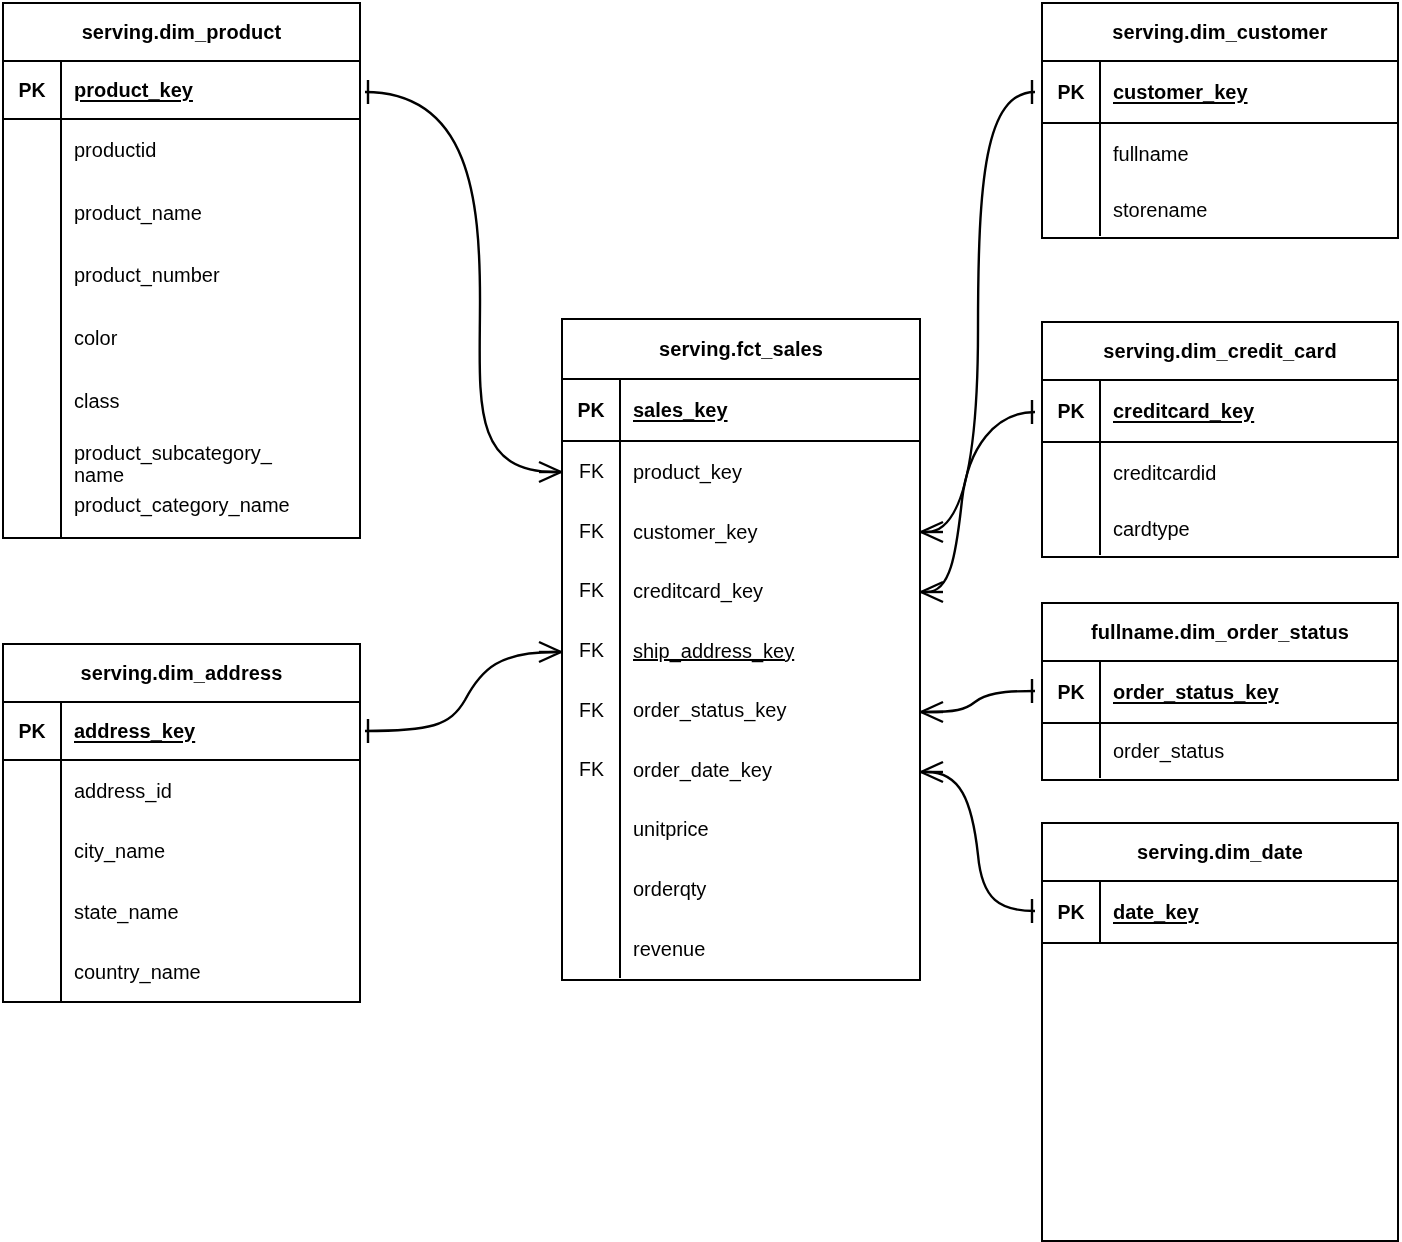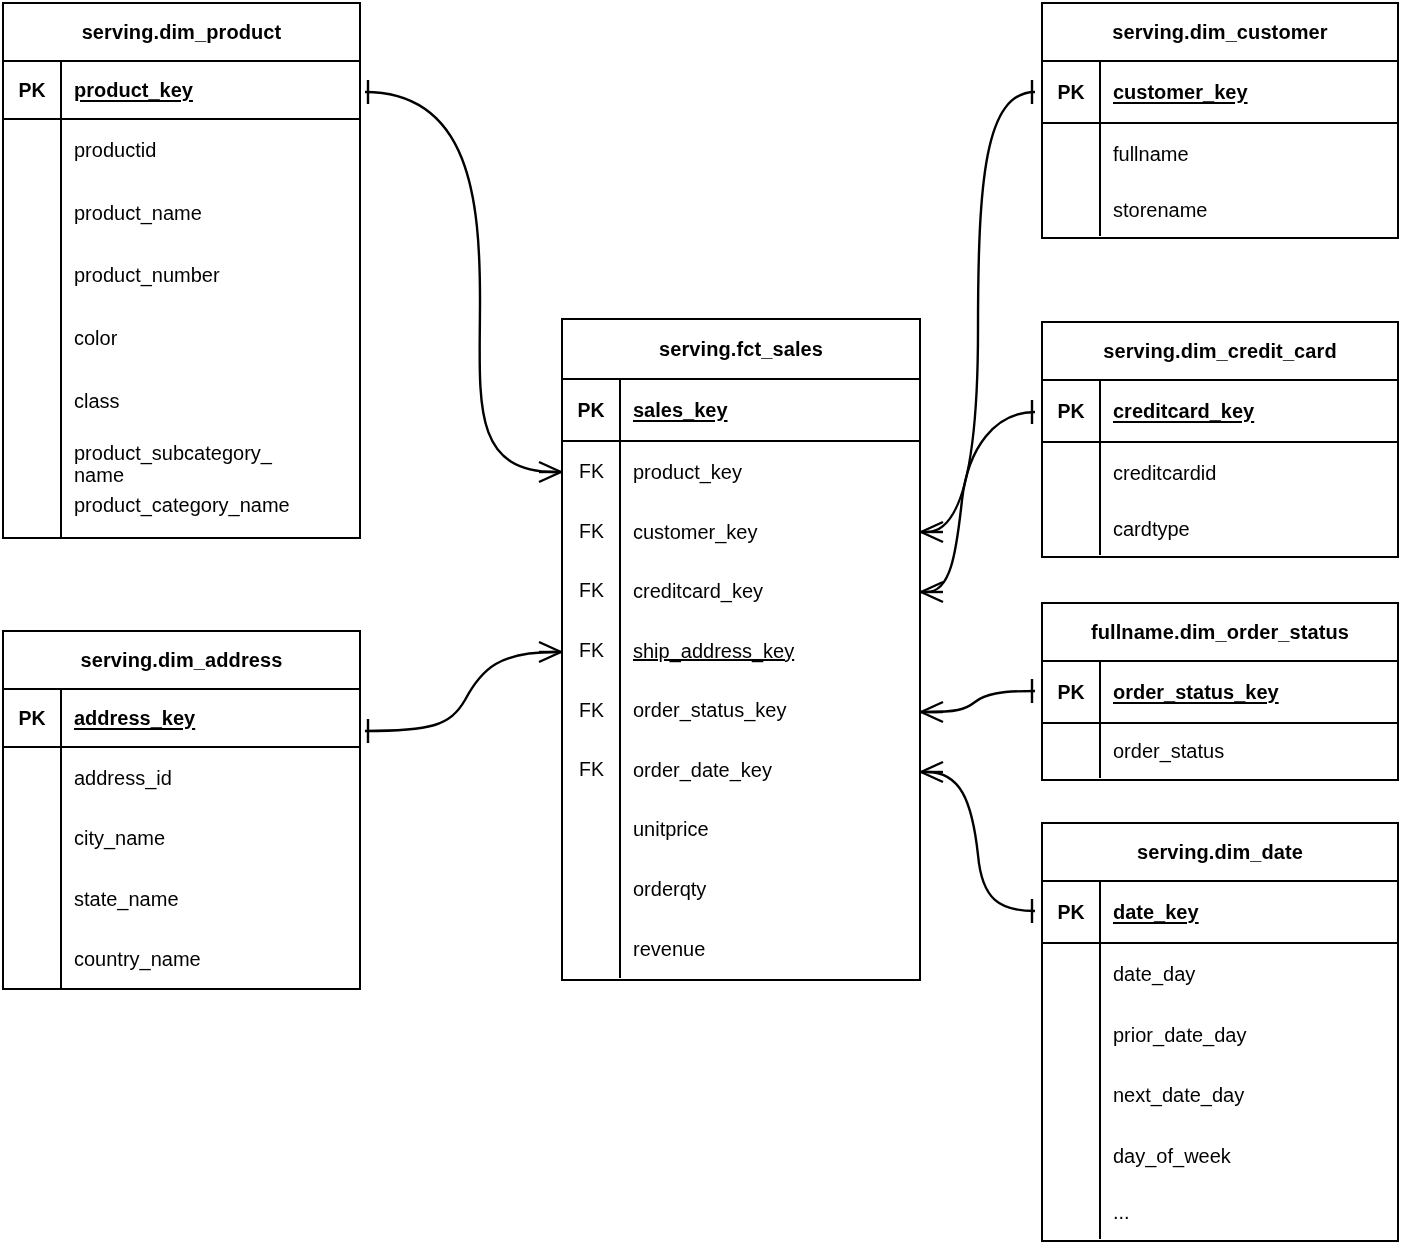--- a/index.html
+++ b/index.html
@@ -54,21 +54,21 @@
         <div class="attr" style="height:60px;padding-top:19px;">product_number</div>
         <div class="attr" style="height:60px;padding-top:19px;">color</div>
         <div class="attr" style="height:60px;padding-top:19px;">class</div>
         <div class="attr" style="height:60px;padding-top:8px;white-space:pre-line;">product_subcategory_
 name</div>
         <div class="attr" style="height:60px;padding-top:8px;">product_category_name</div>
       </div>
     </div>
   </div>
 
-  <div class="entity" style="left:2px;top:630px;width:359px;height:360px;">
+  <div class="entity" style="left:2px;top:643px;width:359px;height:360px;">
     <div class="ent-title" style="height:58px;">serving.dim_address</div>
     <div class="ent-pkrow" style="height:58px;">
       <div class="keycol" style="width:58px;">
         <div class="pk-tag">PK</div>
       </div>
       <div class="attrcol">
         <div class="pk-name">address_key</div>
       </div>
     </div>
     <div class="ent-body" style="height:241px;">
@@ -177,30 +177,20 @@
   <div class="entity" style="left:1041px;top:822px;width:358px;height:420px;">
     <div class="ent-title" style="height:58px;">serving.dim_date</div>
     <div class="ent-pkrow" style="height:62px;">
       <div class="keycol" style="width:58px;">
         <div class="pk-tag">PK</div>
       </div>
       <div class="attrcol">
         <div class="pk-name">date_key</div>
       </div>
     </div>
-    <div class="ent-body" style="height:295px;">
-      <div class="keycol" style="width:58px;"></div>
-      <div class="attrcol">
-        <div class="attr" style="height:60px;padding-top:19px;">date_day</div>
-        <div class="attr" style="height:60px;padding-top:19px;">prior_date_day</div>
-        <div class="attr" style="height:60px;padding-top:19px;">next_date_day</div>
-        <div class="attr" style="height:60px;padding-top:19px;">day_of_week</div>
-        <div class="attr" style="height:55px;padding-top:14px;">...</div>
-      </div>
-    </div>
   </div>
 
   <svg class="links" viewBox="0 0 1402 1242">
 
     <g>
       <path d="M 365,92 C 470,92 480,200 480,300 C 480,400 470,472 555,472"></path>
       <line x1="368" y1="80" x2="368" y2="104"></line>
       <g>
         <line x1="561" y1="472" x2="539" y2="462"></line>
         <line x1="561" y1="472" x2="539" y2="482"></line>

